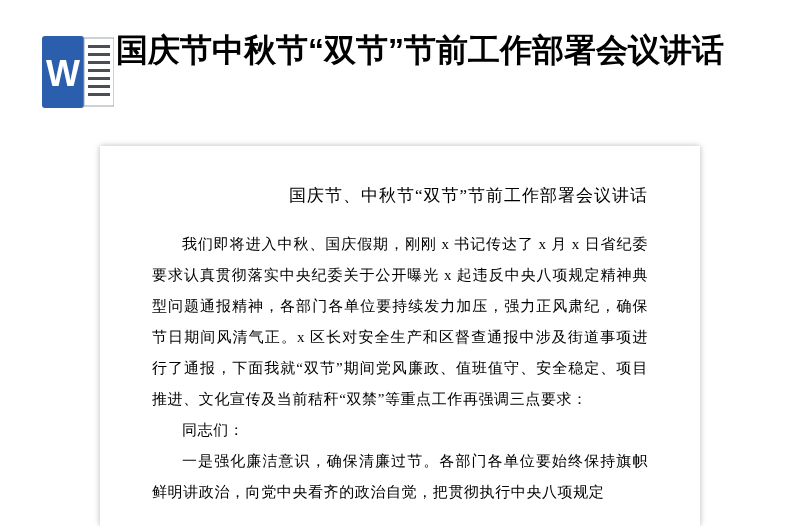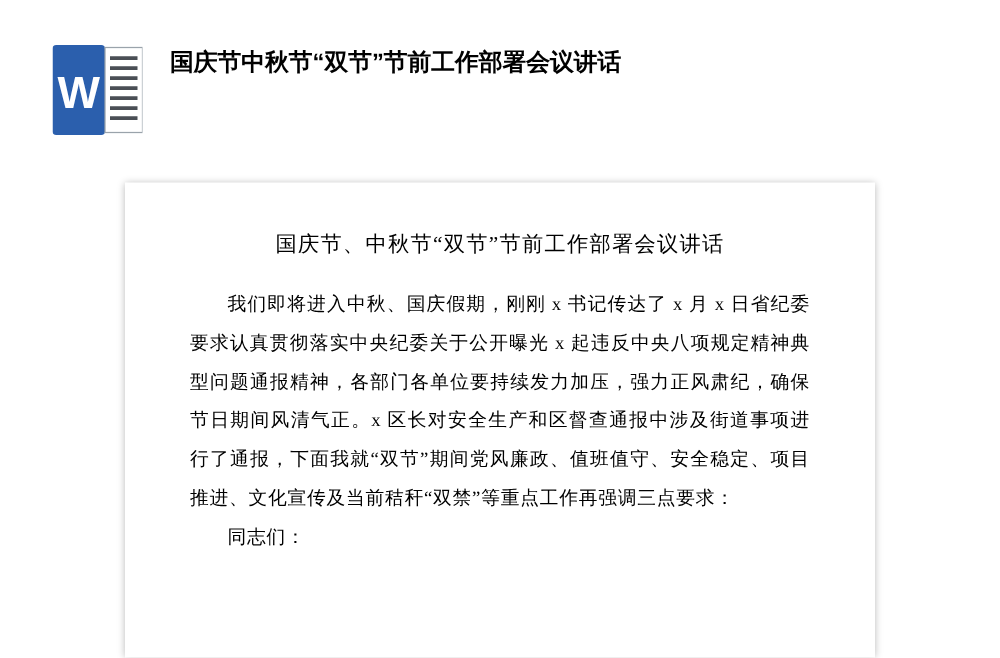--- a/index.html
+++ b/index.html
@@ -37,26 +37,26 @@
     position: absolute;
     left: 42px;
     top: 36px;
     width: 72px;
     height: 72px;
     display: block;
   }
 
   .doc-title {
     position: absolute;
-    left: 136px;
+    left: 116px;
     top: 30px;
     width: 620px;
     font-family: "Liberation Sans", sans-serif;
     font-weight: bold;
-    font-size: 19px;
+    font-size: 32px;
     line-height: 41px;
     color: #000000;
     letter-spacing: 0px;
   }
 
   
   .paper {
     position: absolute;
     left: 100px;
     top: 146px;
@@ -66,21 +66,21 @@
     box-shadow: 0 0 6px rgba(0,0,0,0.28);
     box-sizing: border-box;
     overflow: hidden;
   }
 
   .paper-inner {
     padding: 38px 52px 0 52px;
   }
 
   .paper-title {
-    text-align: center;
+    text-align: right;
     font-family: "Liberation Serif", serif;
     font-size: 17px;
     font-weight: normal;
     color: #000000;
     letter-spacing: 1px;
     margin-bottom: 22px;
     white-space: nowrap;
   }
 
   .paper-para {
@@ -124,16 +124,17 @@
     </span>
 
     <div class="doc-title">国庆节中秋节“双节”节前工作部署会议讲话</div>
   </div>
 
   <div class="paper">
     <div class="paper-inner">
       <div class="paper-title">国庆节、中秋节“双节”节前工作部署会议讲话</div>
       <p class="paper-para">我们即将进入中秋、国庆假期，刚刚 x 书记传达了 x 月 x 日省纪委要求认真贯彻落实中央纪委关于公开曝光 x 起违反中央八项规定精神典型问题通报精神，各部门各单位要持续发力加压，强力正风肃纪，确保节日期间风清气正。x 区长对安全生产和区督查通报中涉及街道事项进行了通报，下面我就“双节”期间党风廉政、值班值守、安全稳定、项目推进、文化宣传及当前秸秆“双禁”等重点工作再强调三点要求：</p>
       <p class="paper-para">同志们：</p>
+      <p class="paper-para">一是强化廉洁意识，确保清廉过节。各部门各单位要始终保持旗帜鲜明讲政治，向党中央看齐的政治自觉，把贯彻执行中央八项规定</p>
     </div>
   </div>
 
 </div>
 
 </body></html>

